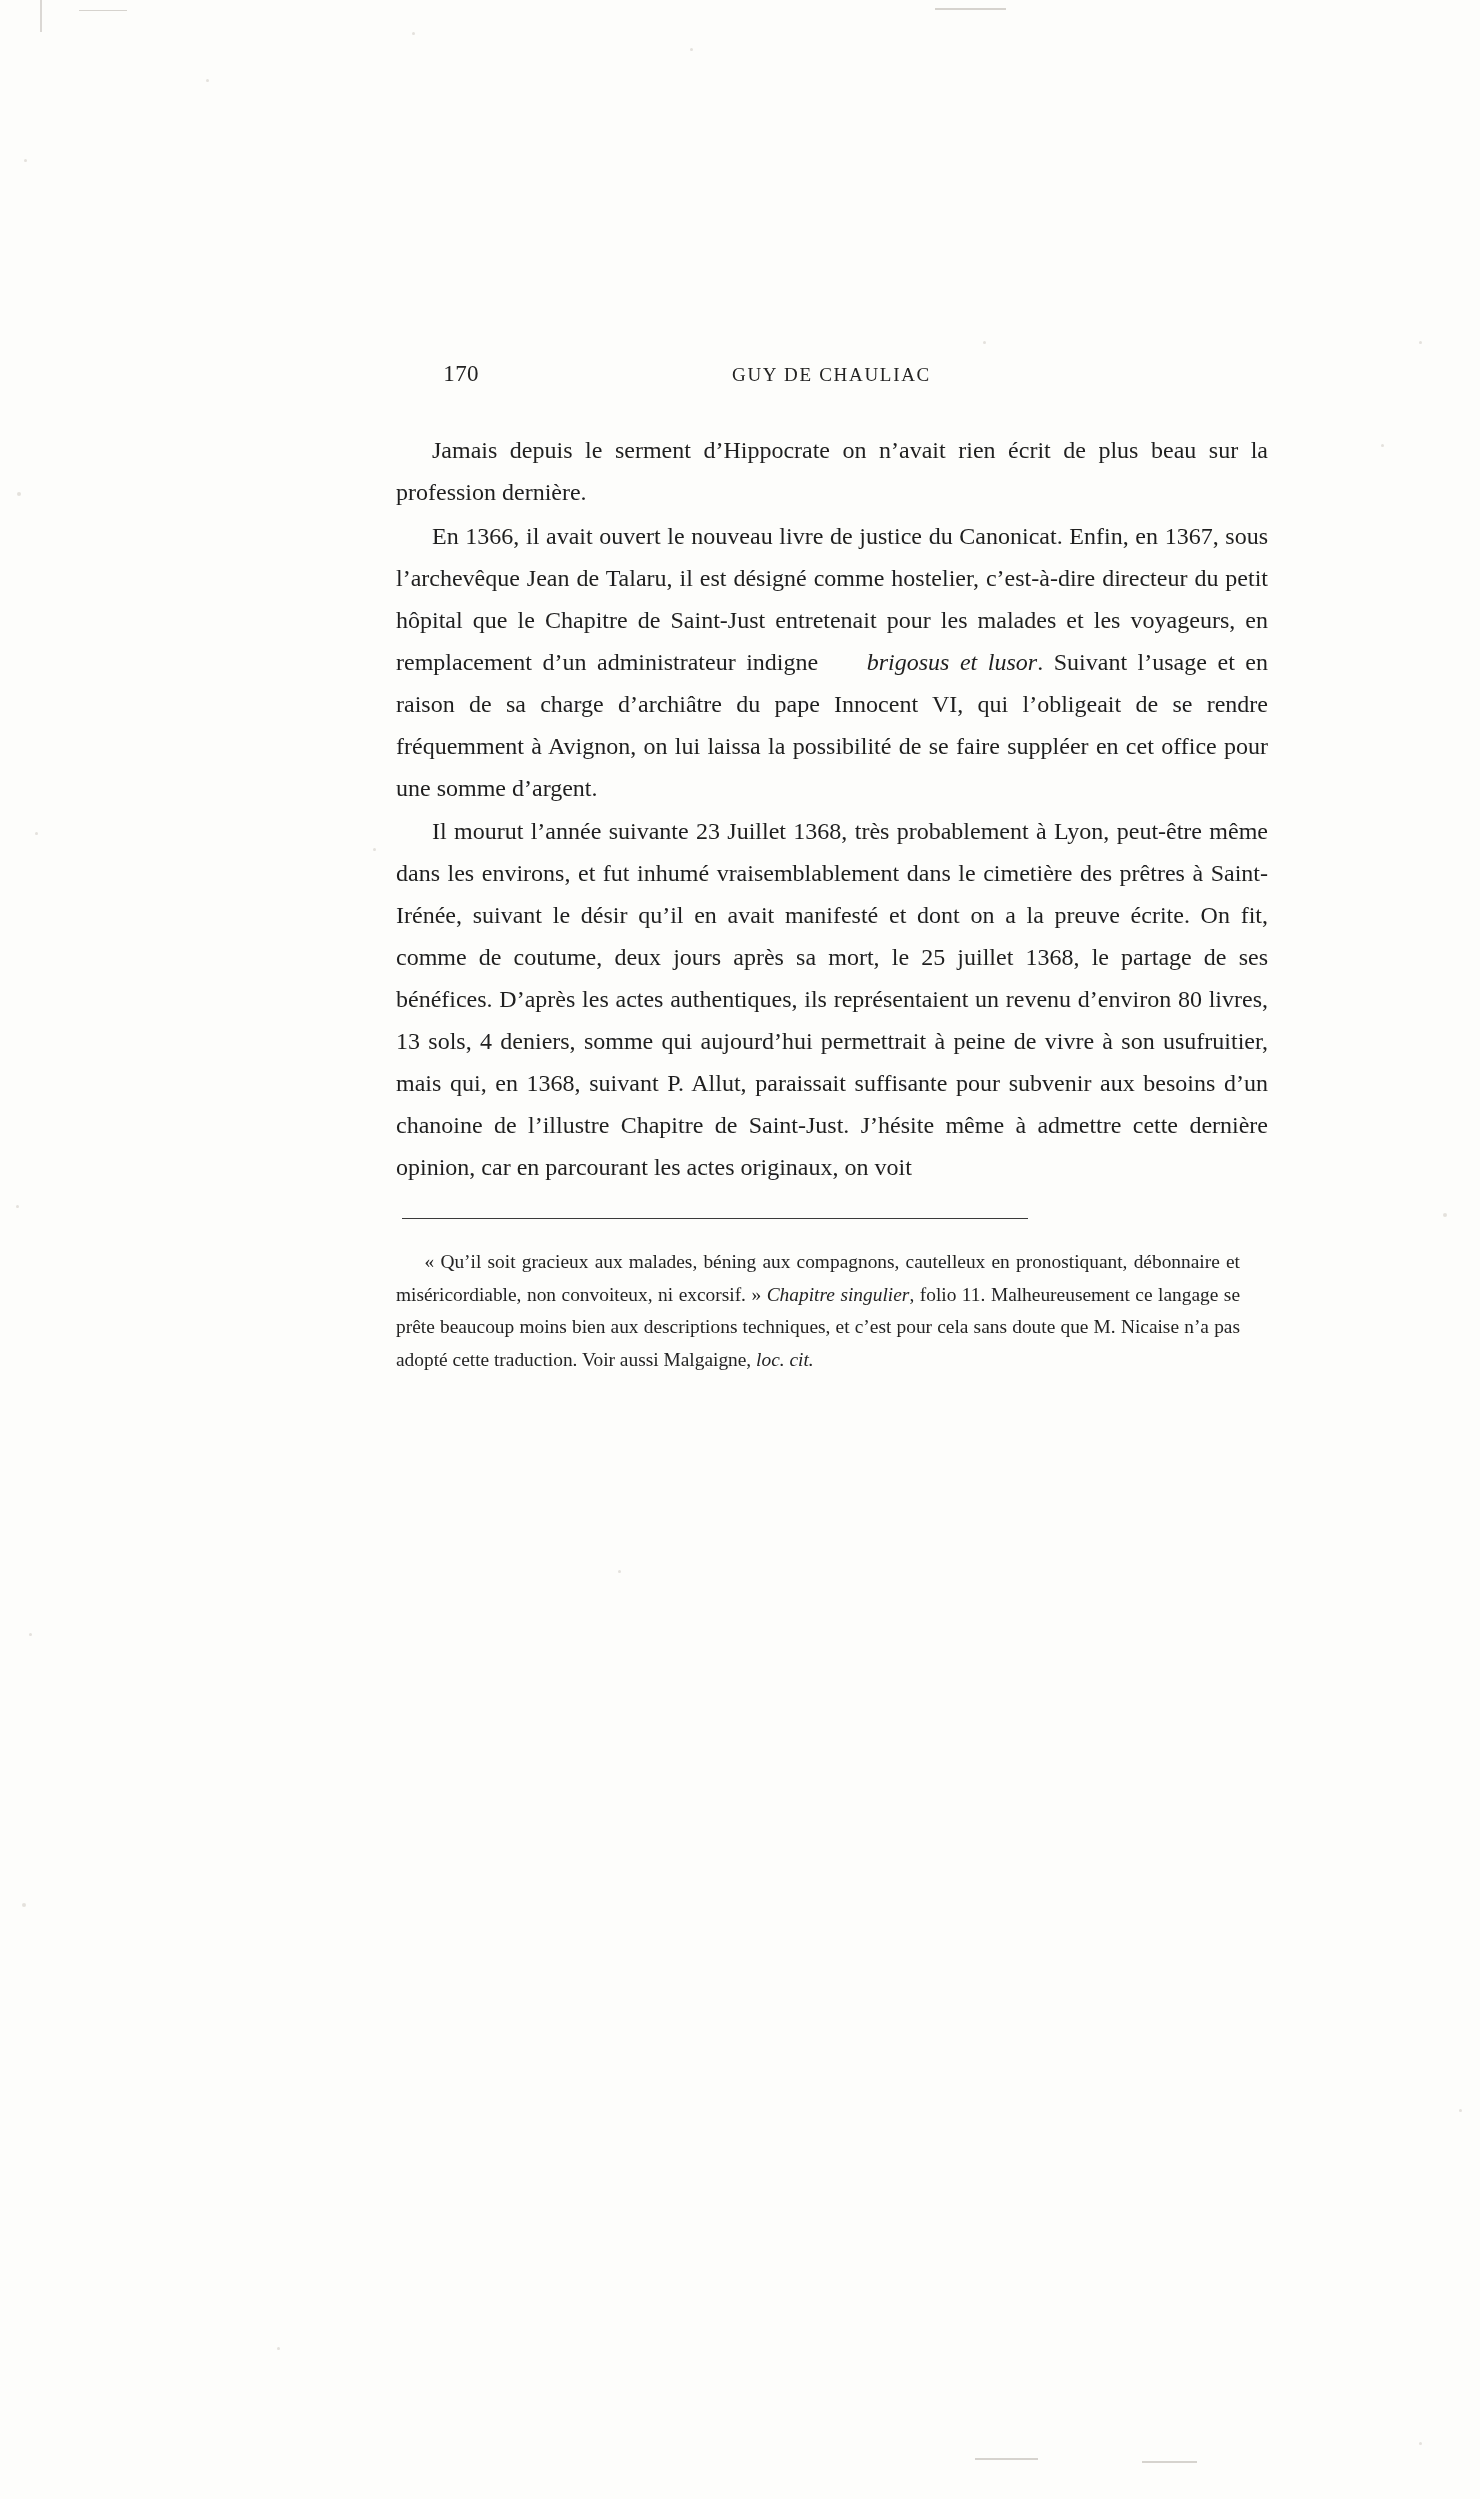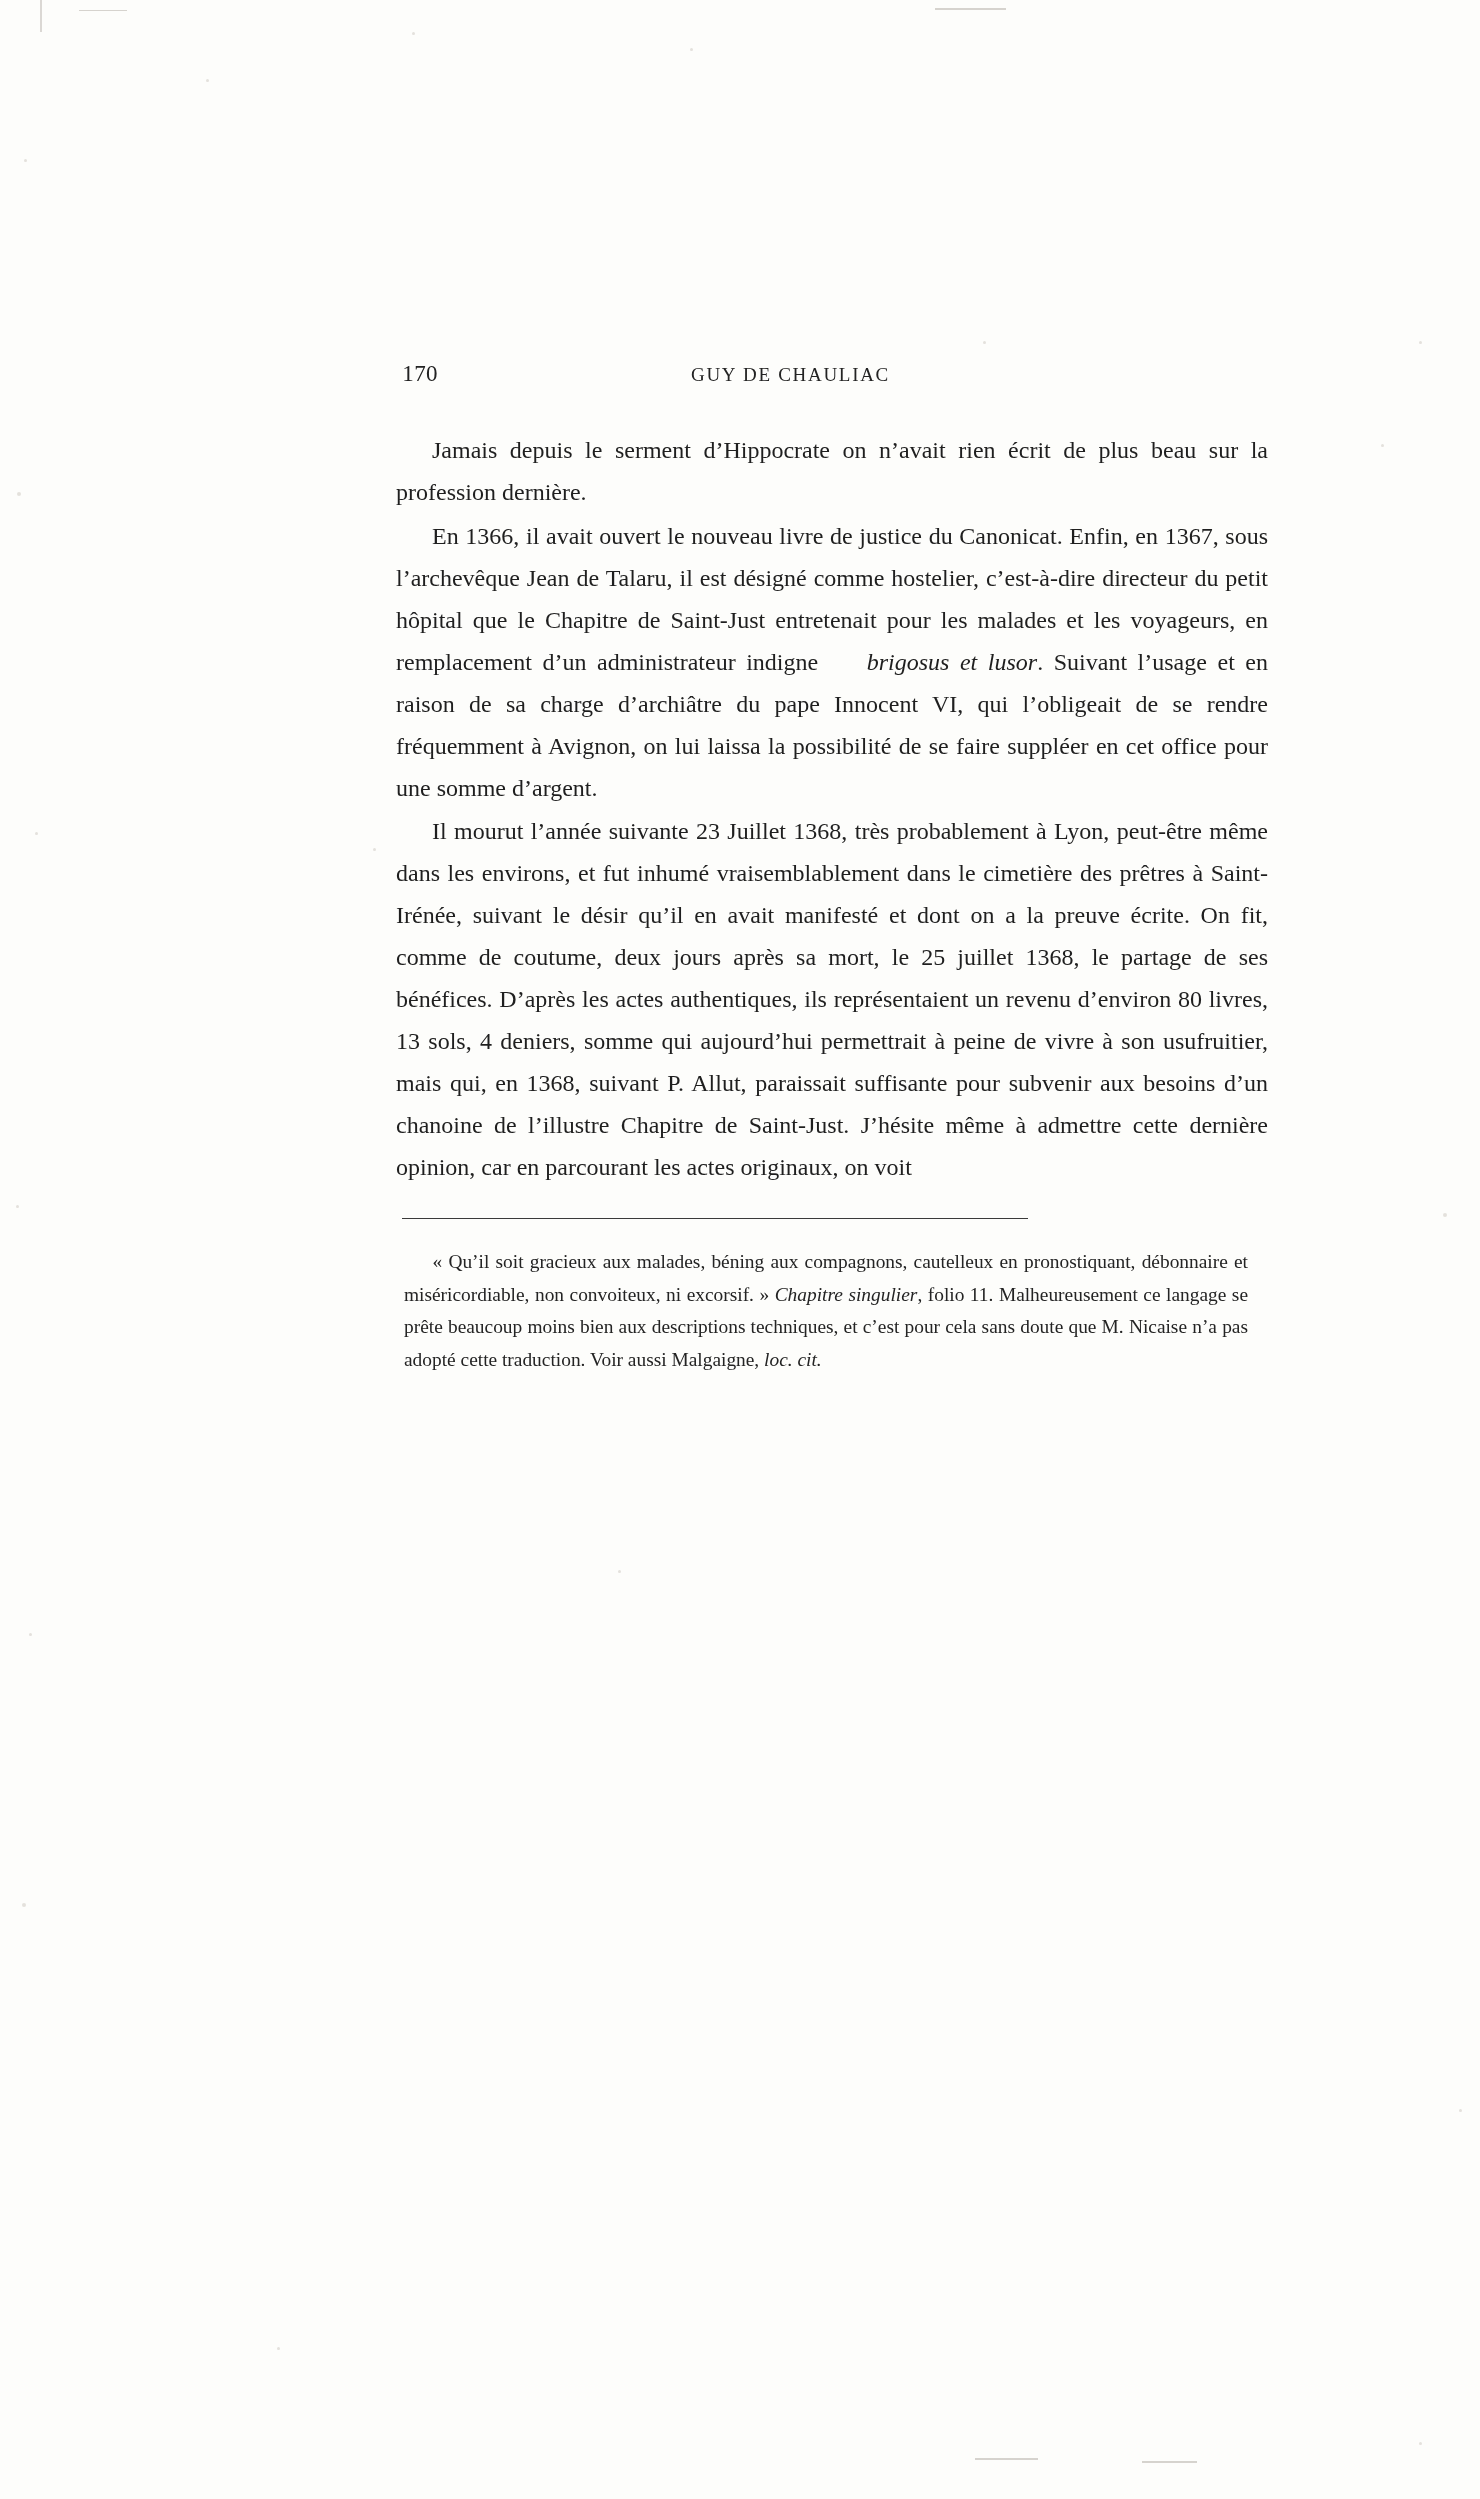--- a/index.html
+++ b/index.html
@@ -39,20 +39,21 @@
     left: 396px;
     top: 361px;
     width: 872px;
   }
 
   
   .running-head {
     position: relative;
     height: 36px;
     margin-bottom: 32px;
+    margin-left: 41px;
   }
   .folio {
     position: absolute;
     left: 6.3px;
     top: 0;
     font-size: 23px;
     letter-spacing: 0.4px;
     color: #232323;
   }
   .head-title {
@@ -84,21 +85,21 @@
     border-top: 1.6px solid #3a3a3a;
     width: 626px;
     margin: 30px 0 27px 6.3px;
   }
 
   .footnote {
     font-size: 19.4px;
     line-height: 32.5px;
     text-align: justify;
     text-indent: 28.5px;
-    margin: 8px;
+    margin: 0;
     color: #242424;
     width: 844px;
   }
   .footnote em { font-style: italic; }
 
   
   .margin-dash {
     position: absolute;
     height: 1.6px;
     background: #bdb8b1;

